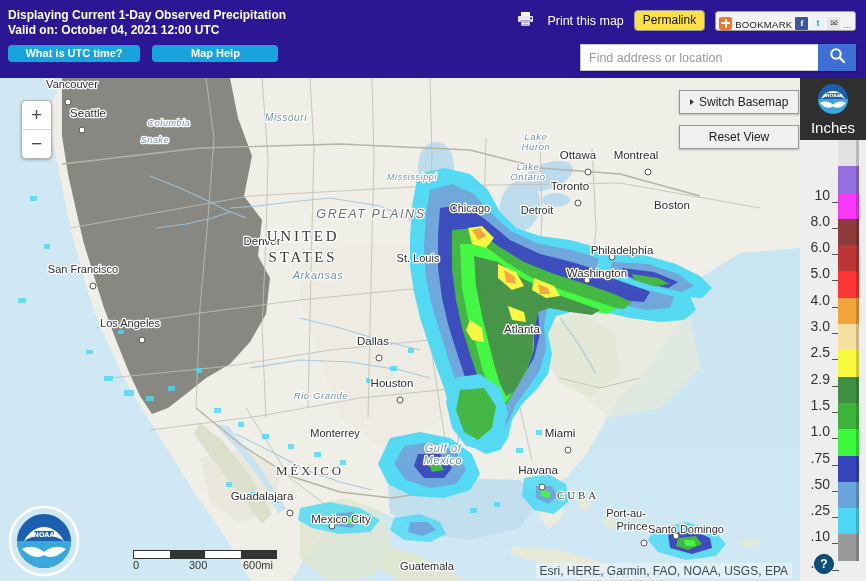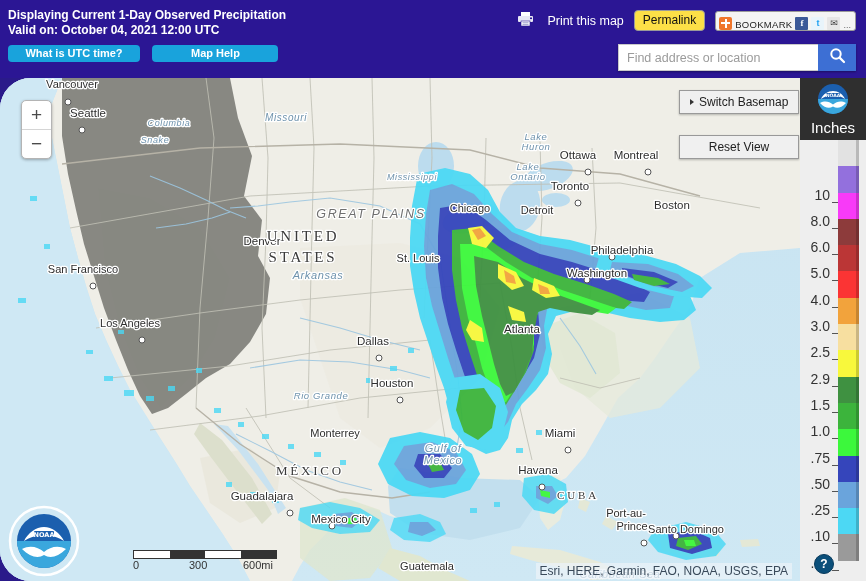--- a/index.html
+++ b/index.html
@@ -129,21 +129,21 @@
 
   
   #search-wrap {
     position: absolute;
     right: 10px; top: 44px;
     display: flex;
     height: 27px;
     box-shadow: 0 1px 2px rgba(0,0,0,0.35);
   }
   #search-input {
-    width: 200px;
+    width: 238px;
     height: 27px;
     box-sizing: border-box;
     border: 1px solid #c9c9c9;
     border-right: none;
     background: #fff;
     color: #222;
     font-size: 12.5px;
     font-family: "Liberation Sans", sans-serif;
     padding: 0 8px;
     outline: none;
@@ -159,21 +159,20 @@
     cursor: pointer;
   }
 
   
   #map {
     position: absolute;
     left: 0; top: 78px;
     width: 866px; height: 503px;
     background: #cfe6f2;
     overflow: hidden;
-    border-radius: 31px;
   }
   #map-canvas { position: absolute; left: 0; top: 0; }
 
   
   #zoom-ctrl {
     position: absolute;
     left: 21px; top: 22px;
     width: 29px;
     background: #ffffff;
     border: 1px solid #b4b4b4;
@@ -194,21 +193,21 @@
   }
   #zoom-in { border-bottom: 1px solid #d5d5d5; }
 
   
   #map-buttons {
     position: absolute;
     right: 67px; top: 12px;
     z-index: 20;
     display: flex;
     flex-direction: column;
-    gap: 21px;
+    gap: 11px;
     align-items: stretch;
   }
   .mapbtn {
     background: #f0f0f0;
     border: 1px solid #999;
     color: #222;
     font-size: 12px;
     padding: 4px 10px;
     cursor: pointer;
     text-align: center;

